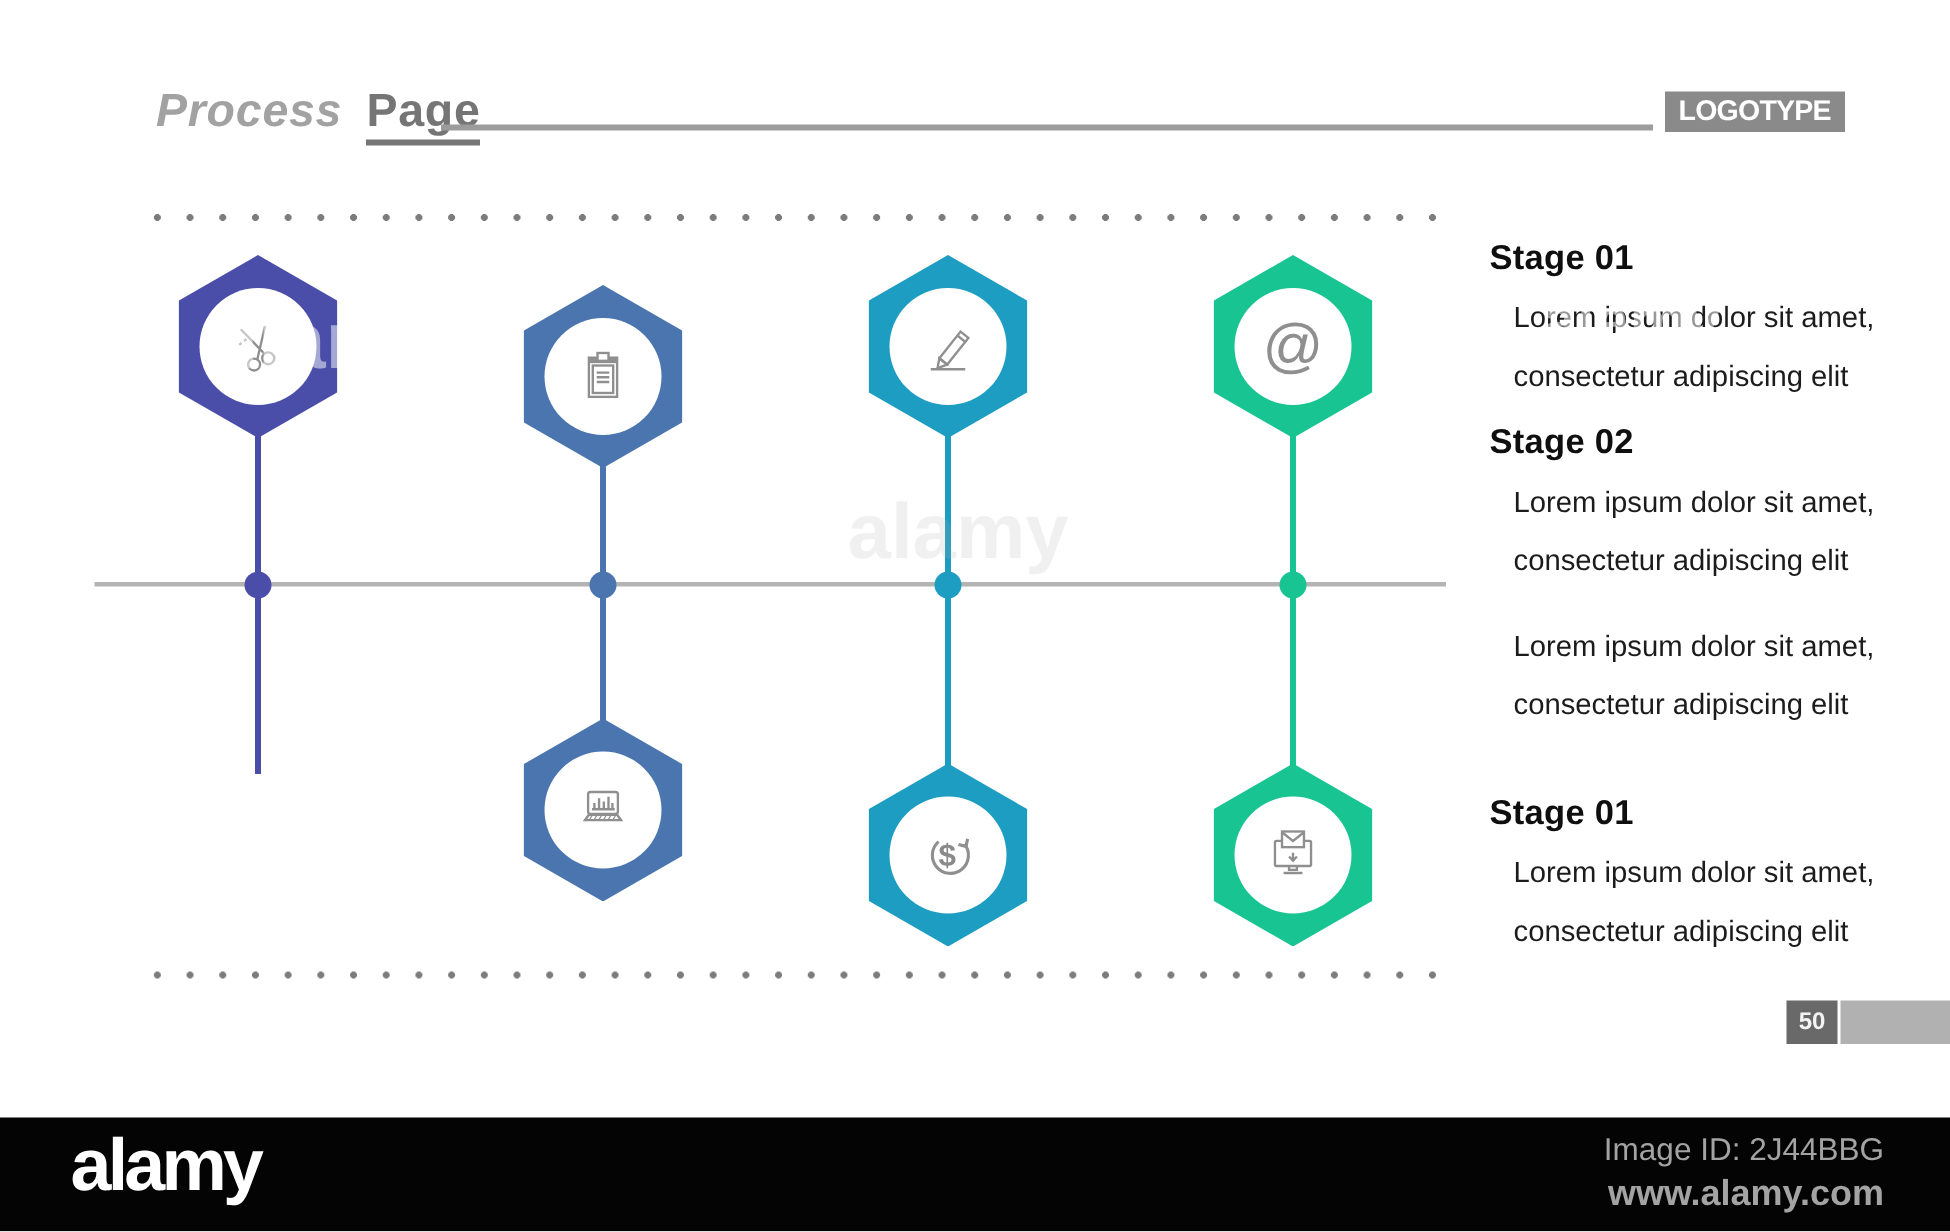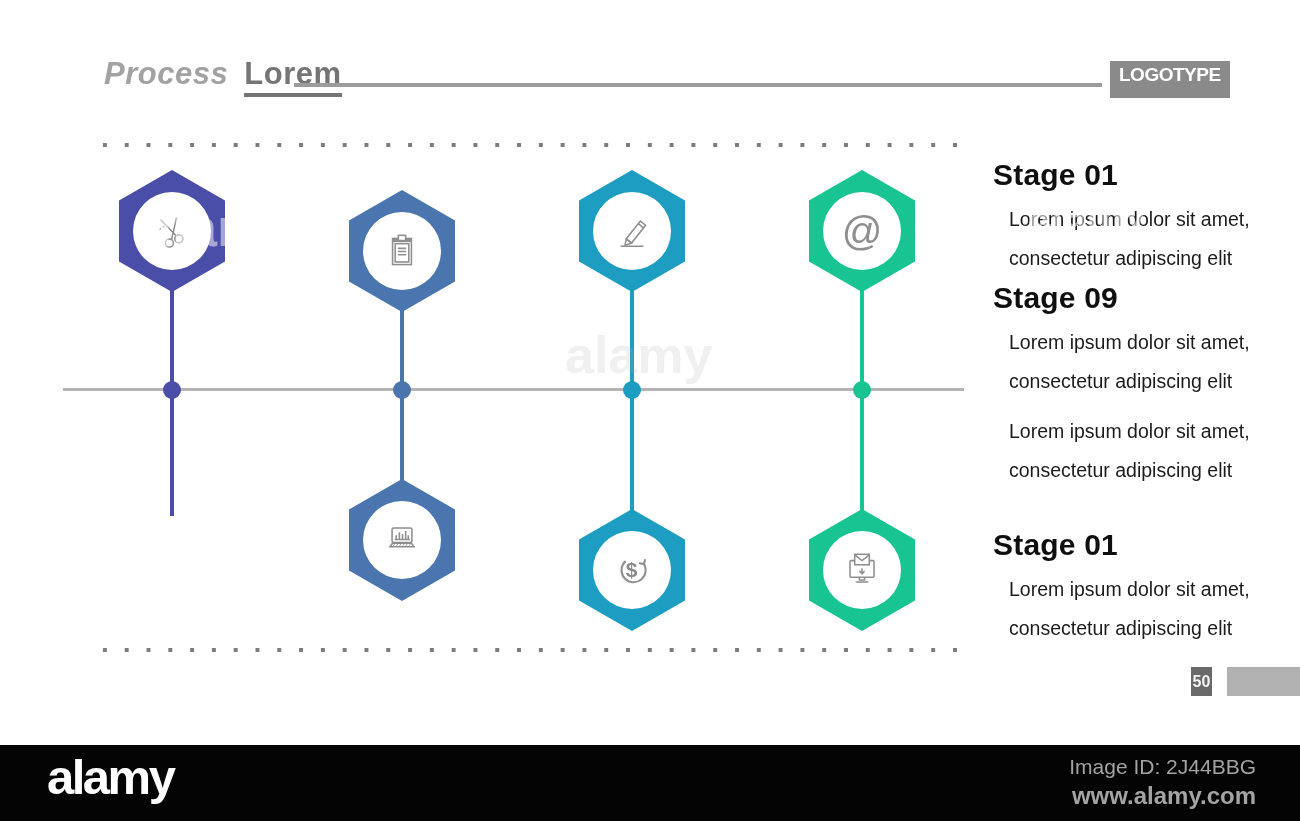--- a/index.html
+++ b/index.html
@@ -5,21 +5,21 @@
   html,body{margin:0;padding:0;background:#fff;}
   .canvas{position:relative;width:1300px;height:821px;background:#ffffff;overflow:hidden;
           font-family:"Liberation Sans", sans-serif;}
   .abs{position:absolute;}
 
   
   .title{left:104px;top:56px;font-size:31px;font-weight:bold;letter-spacing:.5px;white-space:nowrap;}
   .title .w1{color:#a2a2a2;font-style:italic;}
   .title .w2{color:#757575;display:inline-block;border-bottom:4px solid #757575;padding-bottom:1px;margin-left:7px;}
   .title-rule{left:294px;top:83px;width:808px;height:4px;background:#9c9c9c;}
-  .logotype{left:1110px;top:61px;height:37px;line-height:27px;padding:0 9px;background:#8a8a8a;
+  .logotype{left:1110px;top:61px;height:27px;line-height:27px;padding:0 9px;background:#8a8a8a;
             color:#ffffff;font-size:19px;font-weight:bold;letter-spacing:-.5px;}
 
   
   .dotted{left:92px;width:872px;height:6px;
           background-image:radial-gradient(circle,#7c7c7c 2.1px,rgba(0,0,0,0) 2.5px);
           background-size:21.8px 6px;background-position:2px 0;}
   .dotted.top{top:142px;} .dotted.bottom{top:647px;}
 
   
   .midline{left:63px;top:388px;width:901px;height:3px;background:#b4b4b4;}
@@ -30,45 +30,45 @@
   .hex{width:106px;height:122px;
        clip-path:polygon(50% 0%,100% 25%,100% 75%,50% 100%,0% 75%,0% 25%);}
   .hex .disc{position:absolute;left:14px;top:22px;width:78px;height:78px;border-radius:50%;
              background:#ffffff;display:flex;align-items:center;justify-content:center;}
   .icon{width:46px;height:46px;stroke:#8f8f8f;fill:none;stroke-width:1.5;}
   .icon text{stroke:none;fill:#8a8a8a;font-family:"Liberation Sans",sans-serif;}
   .at-glyph{font-size:40px;color:#8f8f8f;line-height:1;}
 
   
   .stage{left:993px;width:300px;color:#1c1c1c;}
-  .stage h2{margin:0 0 6px 0;font-size:30px;color:#0f0f0f;letter-spacing:.2px;}
+  .stage h2{margin:0 0 6px 0;font-size:23px;color:#0f0f0f;letter-spacing:.2px;}
   .stage p{margin:16px;font-size:19.5px;line-height:23px;}
 
   
-  .badge{left:1191px;top:667px;width:21px;height:29px;background:#696969;color:#f3f3f3;
+  .badge{left:1191px;top:667px;width:34px;height:29px;background:#696969;color:#f3f3f3;
          font-size:16px;font-weight:bold;text-align:center;line-height:29px;}
   .badge-bar{left:1227px;top:667px;width:73px;height:29px;background:#b1b1b1;}
 
   
   .footer{left:0;top:745px;width:1300px;height:76px;background:#040404;}
   .brand{left:47px;top:749px;color:#ffffff;font-size:49px;font-weight:bold;letter-spacing:-2.5px;}
   .credit{right:44px;top:755px;text-align:right;color:#a3a3a3;}
   .credit .id{font-size:21px;}
   .credit .url{font-size:24px;font-weight:bold;margin-top:3px;}
 
   .wm{color:rgba(255,255,255,.5);font-weight:bold;pointer-events:none;z-index:9;}
 </style>
 </head>
 <body>
 
 <div class="canvas">
 
   <div class="abs title">
     <span class="w1">Process</span>
-    <span class="w2">Lorem</span>
+    <span class="w2">Page</span>
   </div>
   <div class="abs title-rule"></div>
   <div class="abs logotype">LOGOTYPE</div>
 
   <div class="abs dotted top"></div>
   <div class="abs dotted bottom"></div>
 
   <div class="abs midline"></div>
 
   <div class="abs vline" style="left: 170px; top: 286px; height: 230px; background: rgb(74, 78, 168);"></div>
@@ -149,21 +149,21 @@
       </svg>
     </div>
   </div>
 
   <div class="abs stage" style="top:158px;">
     <h2>Stage 01</h2>
     <p>Lorem ipsum dolor sit amet,</p>
     <p>consectetur adipiscing elit</p>
   </div>
   <div class="abs stage" style="top:281px;">
-    <h2>Stage 09</h2>
+    <h2>Stage 02</h2>
     <p>Lorem ipsum dolor sit amet,</p>
     <p>consectetur adipiscing elit</p>
   </div>
   <div class="abs stage" style="top:404px;">
     <p>Lorem ipsum dolor sit amet,</p>
     <p>consectetur adipiscing elit</p>
   </div>
   <div class="abs stage" style="top:528px;">
     <h2>Stage 01</h2>
     <p>Lorem ipsum dolor sit amet,</p>

